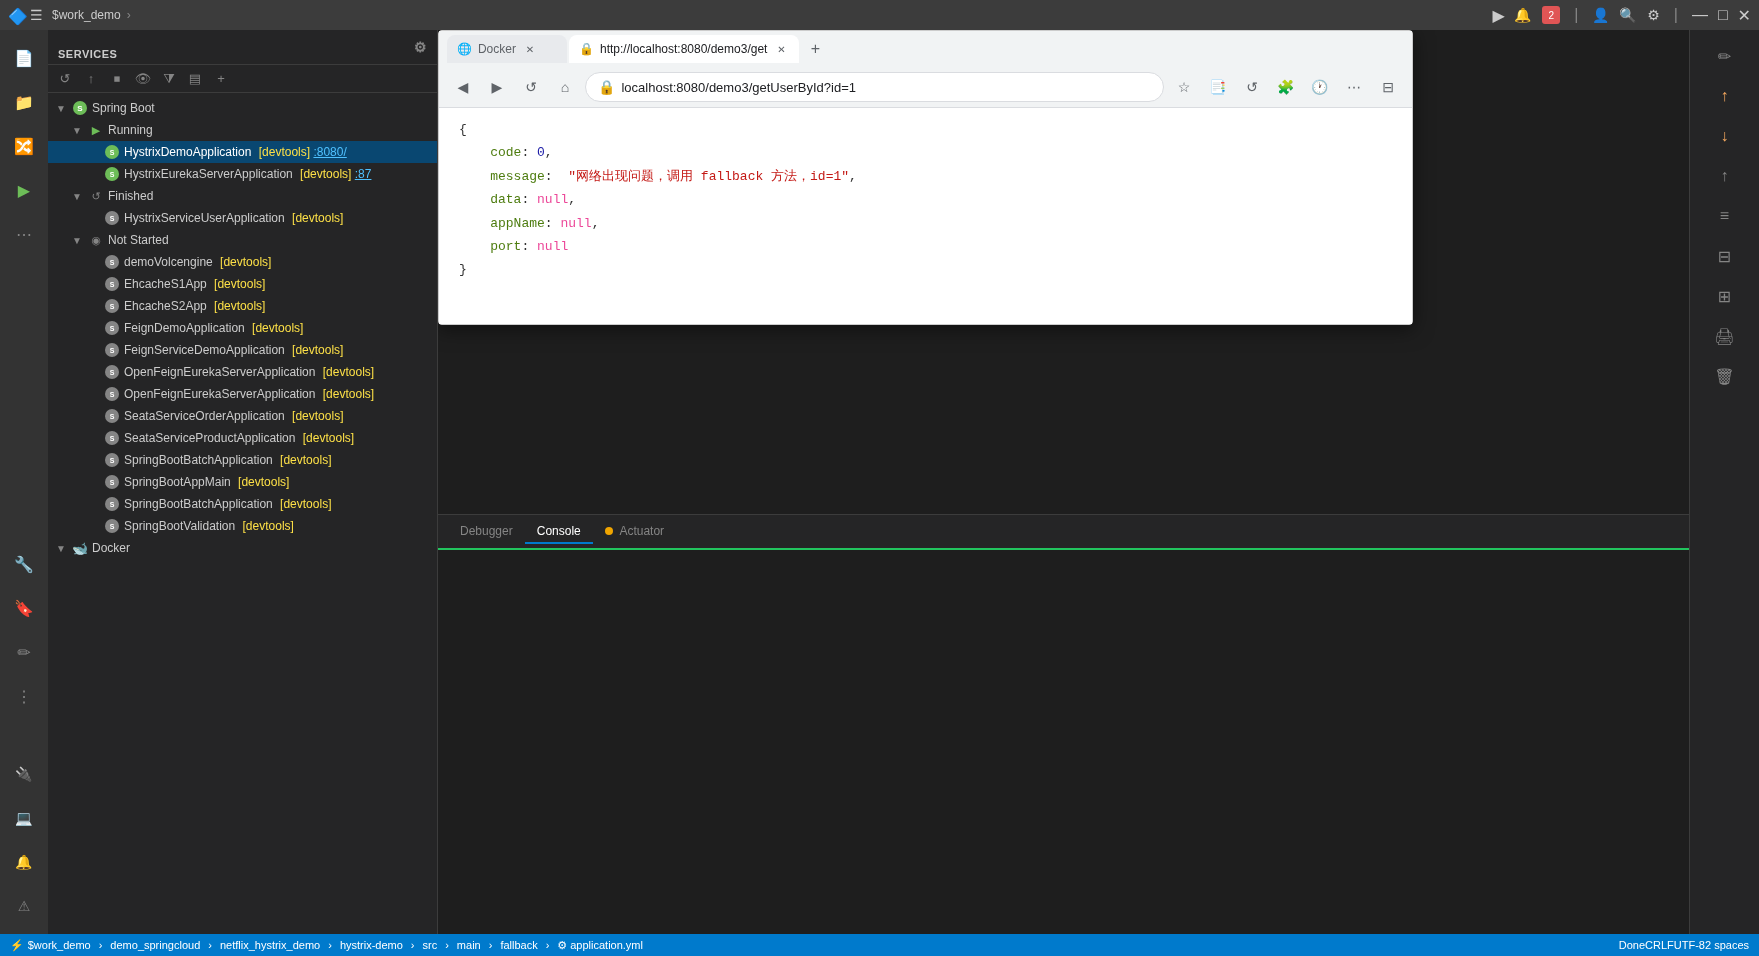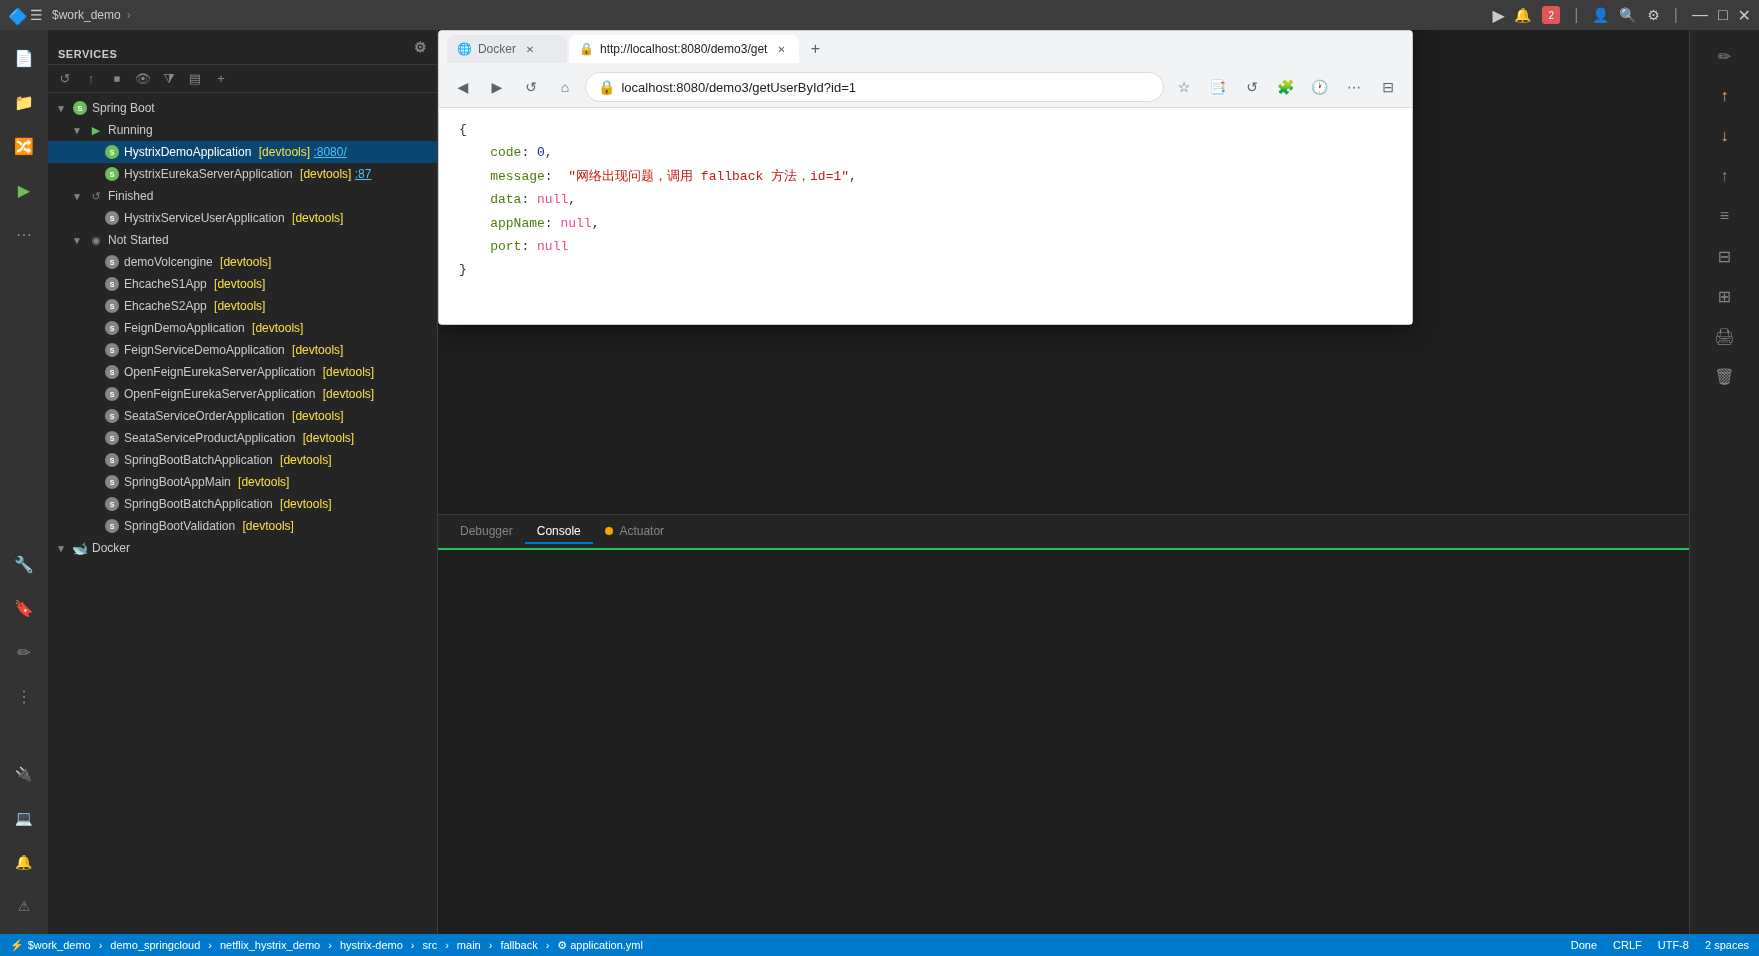--- a/index.html
+++ b/index.html
@@ -278,21 +278,21 @@
     }
     .status-bar-left {
       display: flex;
       align-items: center;
       gap: 8px;
       flex: 1;
     }
     .status-bar-right {
       display: flex;
       align-items: flex-end;
-      gap: 16px;
+      gap: 0;
     }
 
     
     .browser-overlay {
       position: absolute;
       top: 0;
       left: 0;
       width: 975px;
       height: 295px;
       background: #fff;

